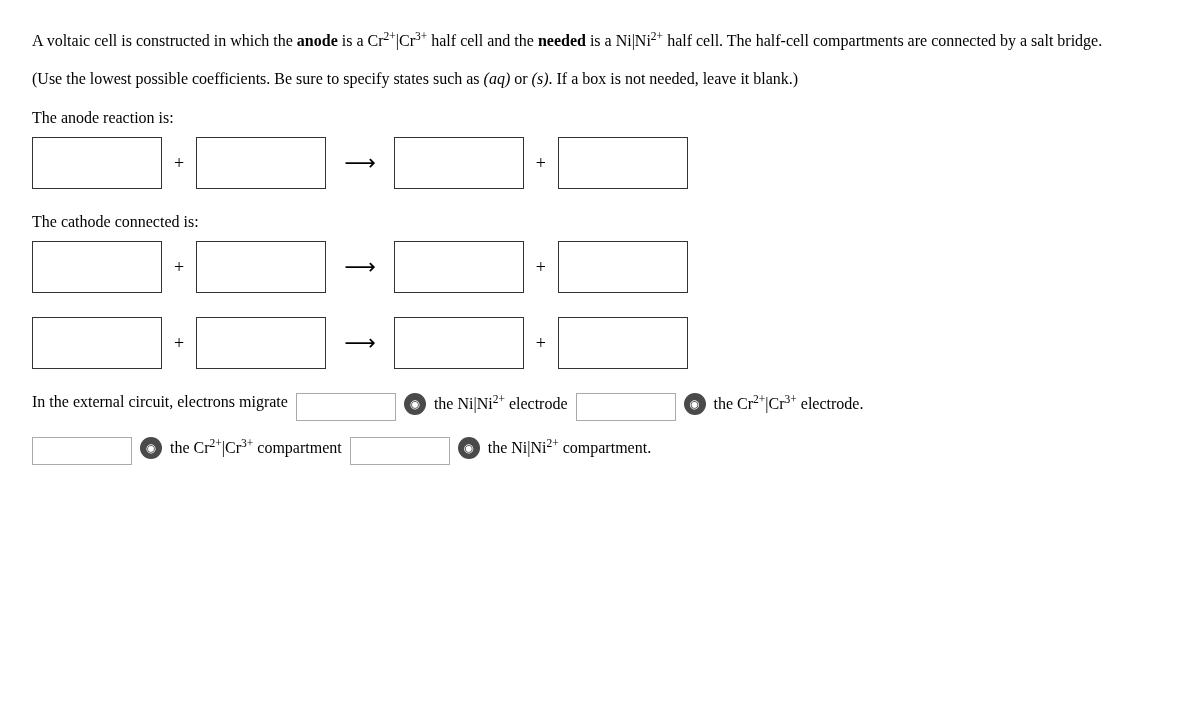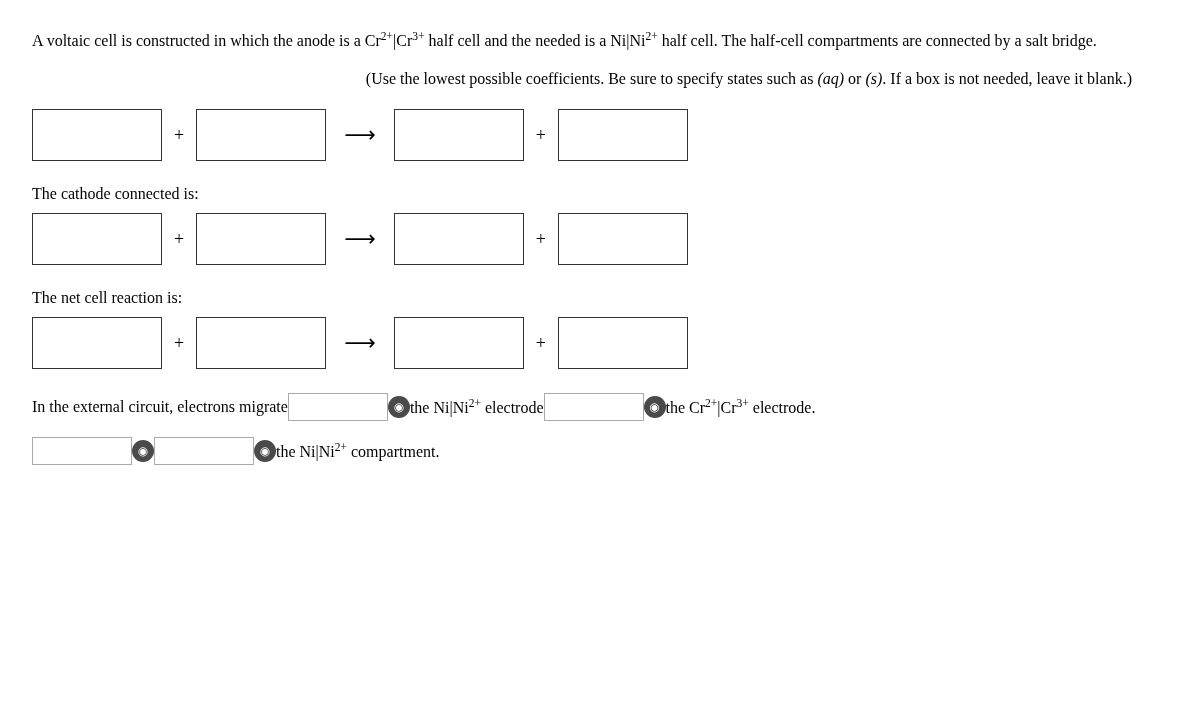--- a/index.html
+++ b/index.html
@@ -14,21 +14,20 @@
     }
     .intro-text {
       margin-bottom: 14px;
       line-height: 1.5;
       max-width: 1100px;
     }
     .instruction-text {
       margin-bottom: 18px;
       line-height: 1.5;
       max-width: 1100px;
-      text-align: right;
     }
     .reaction-section {
       margin-bottom: 24px;
     }
     .reaction-label {
       margin-bottom: 10px;
       font-size: 16px;
     }
     .reaction-row {
       display: flex;
@@ -57,23 +56,23 @@
     .arrow {
       display: inline-block;
       font-size: 22px;
       color: #000;
     }
     .migrate-section {
       margin-top: 20px;
     }
     .migrate-row {
       display: flex;
-      align-items: center;
       margin-bottom: 16px;
       font-size: 16px;
+      gap: 8px;
     }
     .migrate-box {
       width: 100px;
       height: 28px;
       border: 1px solid #aaa;
       background: #fff;
       display: inline-block;
     }
     .circle-btn {
       display: inline-flex;
@@ -85,35 +84,36 @@
       background: #4a4a4a;
       color: #fff;
       font-size: 12px;
       cursor: pointer;
       flex-shrink: 0;
     }
     sup {
       font-size: 0.72em;
       vertical-align: super;
     }
-    .bold { font-weight: normal; }
+    .bold { font-weight: bold; }
     .italic { font-style: italic; }
   </style>
 </head>
 <body>
 
 <div class="intro-text">
   A voltaic cell is constructed in which the <span class="bold">anode</span> is a Cr<sup>2+</sup>|Cr<sup>3+</sup> half cell and the <span class="bold">needed</span> is a Ni|Ni<sup>2+</sup> half cell. The half-cell compartments are connected by a salt bridge.
 </div>
 
 <div class="instruction-text">
   (Use the lowest possible coefficients. Be sure to specify states such as <span class="italic">(aq)</span> or <span class="italic">(s)</span>. If a box is not needed, leave it blank.)
 </div>
 
 <div class="reaction-section">
+  <div class="reaction-label">The anode reaction is:</div>
   <div class="reaction-row">
     <input type="text" class="reaction-box" style="">
     <span class="plus-sign">+</span>
     <input type="text" class="reaction-box" style="">
     <div class="arrow-container">
       <span class="arrow">⟶</span>
     </div>
     <input type="text" class="reaction-box" style="">
     <span class="plus-sign">+</span>
     <input type="text" class="reaction-box" style="">
@@ -129,21 +129,20 @@
     <div class="arrow-container">
       <span class="arrow">⟶</span>
     </div>
     <input type="text" class="reaction-box" style="">
     <span class="plus-sign">+</span>
     <input type="text" class="reaction-box" style="">
   </div>
 </div>
 
 <div class="reaction-section">
-  <div class="reaction-label">The net cell reaction is:</div>
   <div class="reaction-row">
     <input type="text" class="reaction-box" style="">
     <span class="plus-sign">+</span>
     <input type="text" class="reaction-box" style="">
     <div class="arrow-container">
       <span class="arrow">⟶</span>
     </div>
     <input type="text" class="reaction-box" style="">
     <span class="plus-sign">+</span>
     <input type="text" class="reaction-box" style="">
@@ -161,19 +160,22 @@
     <input type="text" class="migrate-box" style="">
     <span class="circle-btn">◉</span>
     <span>
       the Cr<sup>2+</sup>|Cr<sup>3+</sup> electrode.
     </span>
   </div>
 
   <div class="migrate-row">
     <input type="text" class="migrate-box" style="">
     <span class="circle-btn">◉</span>
+    <span>
+      the Cr<sup>2+</sup>|Cr<sup>3+</sup> compartment
+    </span>
     <input type="text" class="migrate-box" style="">
     <span class="circle-btn">◉</span>
     <span>
       the Ni|Ni<sup>2+</sup> compartment.
     </span>
   </div>
 </div>
 
 </body></html>

